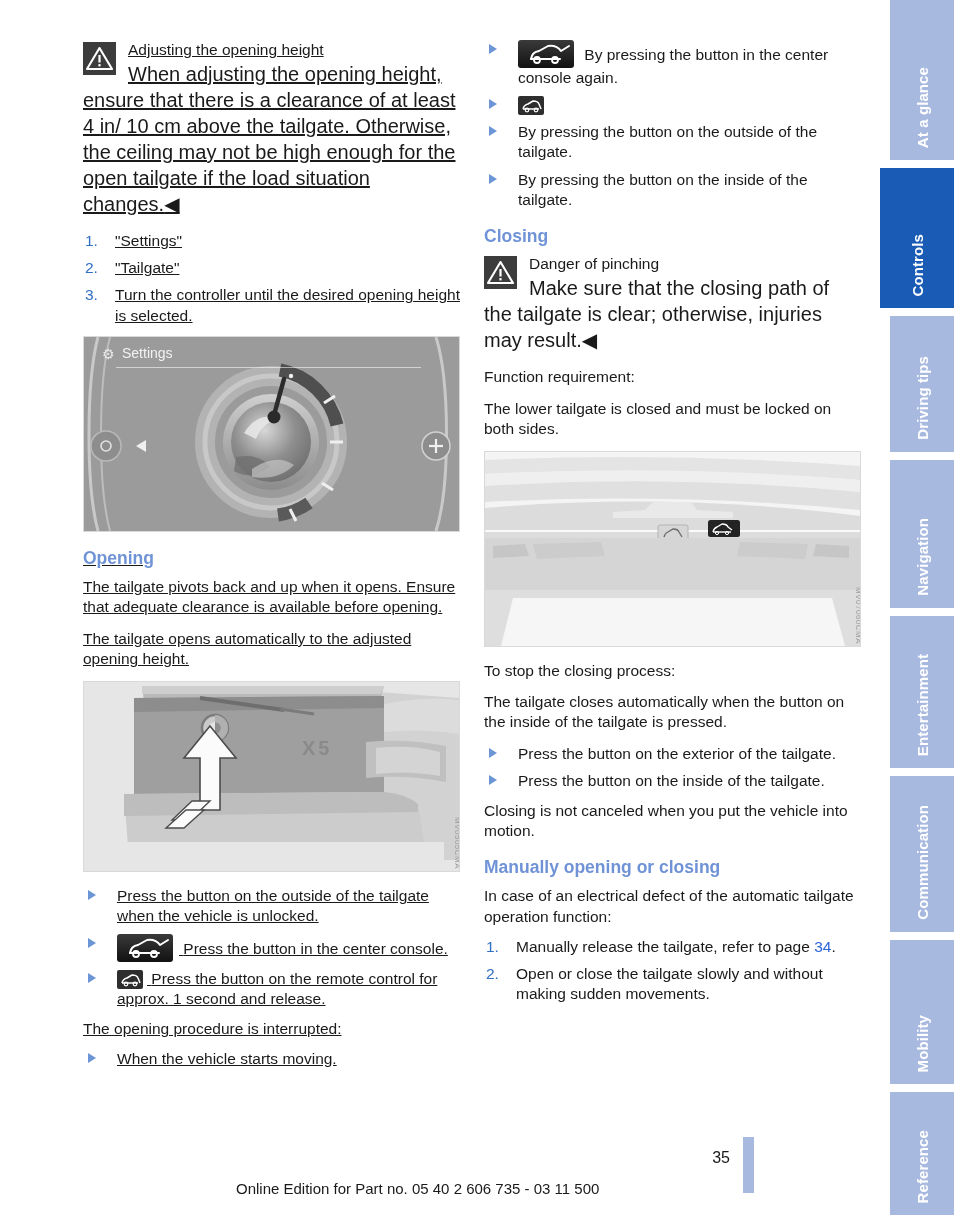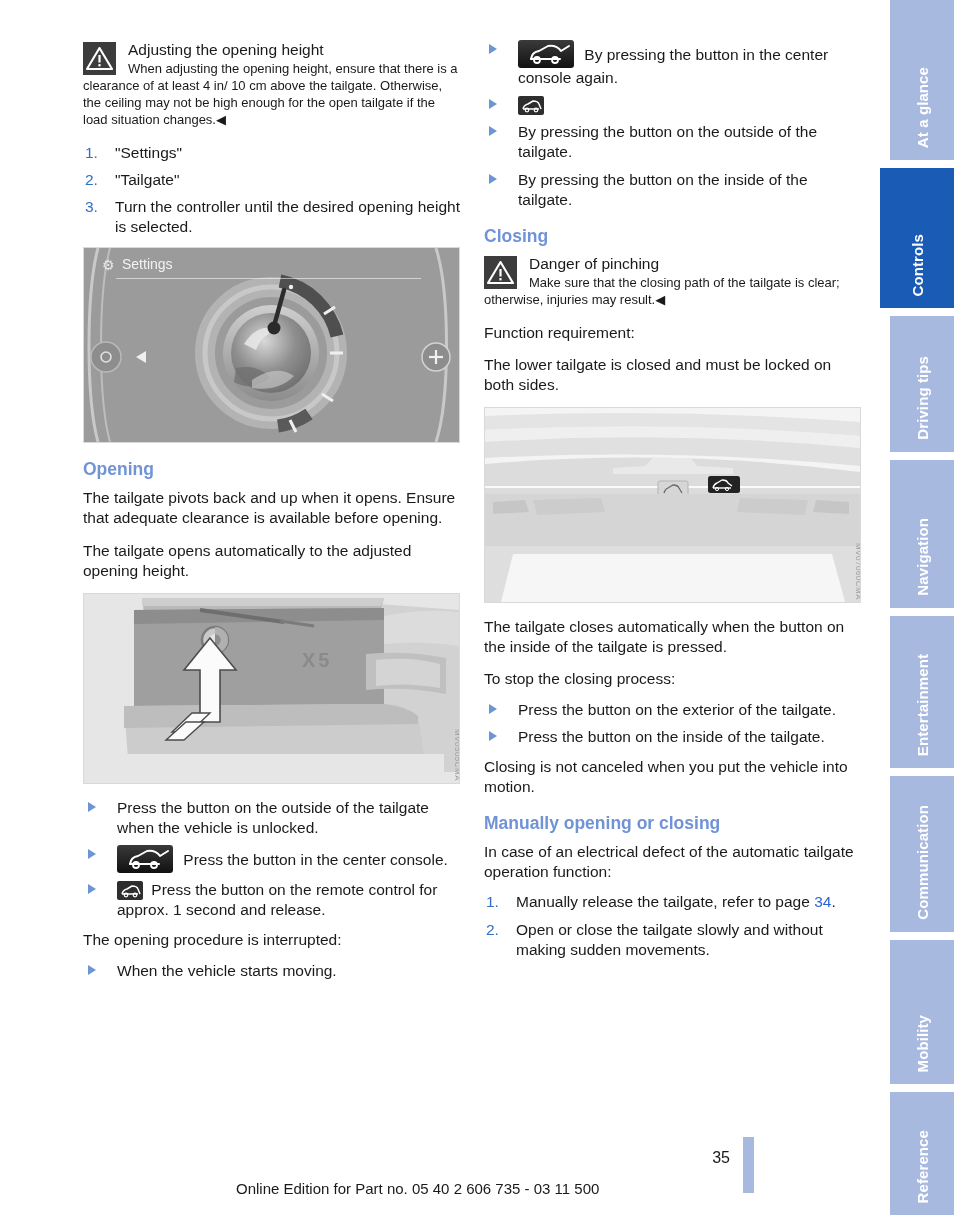--- a/index.html
+++ b/index.html
@@ -58,21 +58,21 @@
     width: 74px;
     right: 0;
   }
 
   
   .col {
     position: absolute;
     top: 40px;
     width: 377px;
   }
-  .col-left { left: 83px; }
+  .col-left { left: 83px; text-decoration: underline; }
   .col-right { left: 484px; }
 
   p, .warn-body, li {
     font-size: 15.5px;
     line-height: 1.30;
     margin: 0;
   }
   .para {
     margin: 8px 0 12px 0;
     font-size: 15.5px;
@@ -96,21 +96,21 @@
   }
   .warn-icon svg { display: block; }
   .warn-title {
     margin: 0 0 1px 45px;
     font-size: 15.5px;
     line-height: 1.30;
   }
   .warn-body {
     margin: 0;
     text-indent: 45px;
-    font-size: 13px;
+    font-size: 20px;
     line-height: 1.30;
   }
   .warn-body .endmark { letter-spacing: 0; }
 
   
   ol.numlist {
     list-style: none;
     margin: 0 0 10px 0;
     padding: 0;
   }
@@ -522,22 +522,22 @@
 
         <path d="M255 90 L323 92 L320 107 L252 104 Z" fill="#cccccc"></path>
         <path d="M331 92 L364 94 L364 106 L328 104 Z" fill="#c6c6c6"></path>
 
         <path d="M0 138 L375 138 L375 194 L0 194 Z" fill="#dedede"></path>
         <path d="M28 146 L347 146 L360 194 L16 194 Z" fill="#f6f6f6"></path>
       </svg>
       <span class="figcode">MV07060CMA</span>
     </div>
 
+    <p class="para tight">To stop the closing process:</p>
     <p class="para">The tailgate closes automatically when the button on the inside of the tailgate is pressed.</p>
-    <p class="para tight">To stop the closing process:</p>
 
     <ul class="trilist">
       <li>
         <span class="tri"></span>
         <span>Press the button on the exterior of the tailgate.</span>
       </li>
       <li>
         <span class="tri"></span>
         <span>Press the button on the inside of the tailgate.</span>
       </li>

